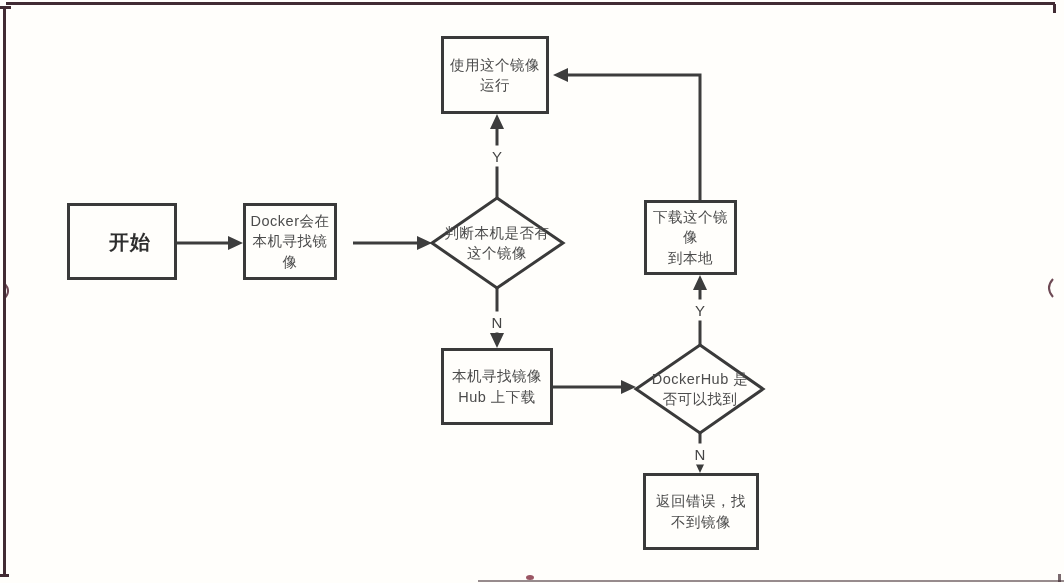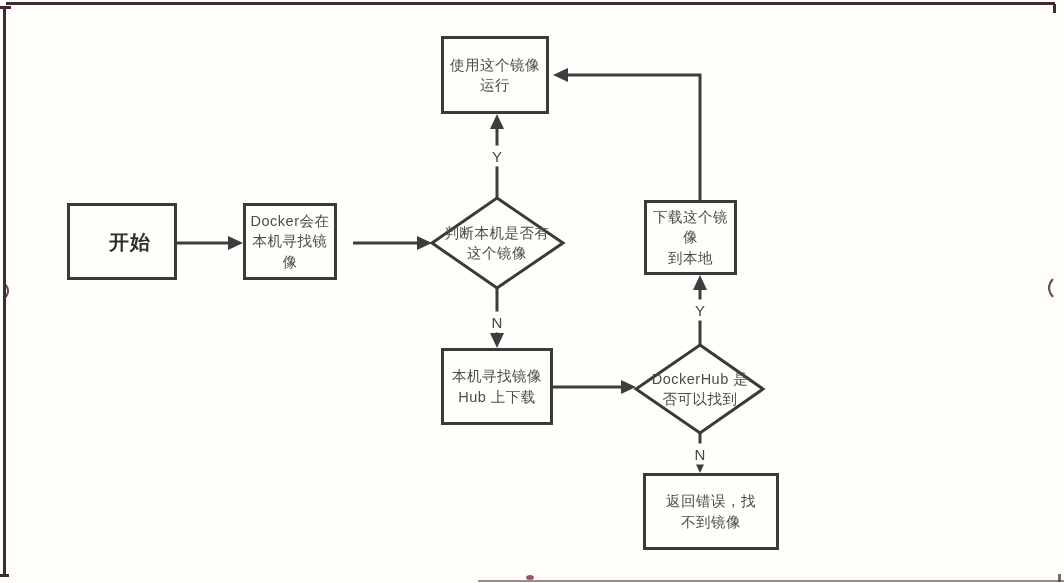--- a/index.html
+++ b/index.html
@@ -116,21 +116,21 @@
   <div class="box" style="left:441px;top:348px;width:112px;height:77px">
     <span class="node-text">本机寻找镜像
 Hub 上下载</span>
   </div>
 
   <div class="box" style="left:644px;top:200px;width:93px;height:75px">
     <span class="node-text">下载这个镜像
 到本地</span>
   </div>
 
-  <div class="box" style="left:643px;top:473px;width:136px;height:77px">
+  <div class="box" style="left:643px;top:473px;width:116px;height:77px">
     <span class="node-text">返回错误，找
 不到镜像</span>
   </div>
 
   <div class="diamond-text" style="left:700px;top:389px;">DockerHub 是
 否可以找到</div>
   <div class="diamond-text" style="left:497px;top:243px;">判断本机是否有
 这个镜像</div>
 
   <div class="edge-label" style="left:497px;top:156px;">Y</div>

